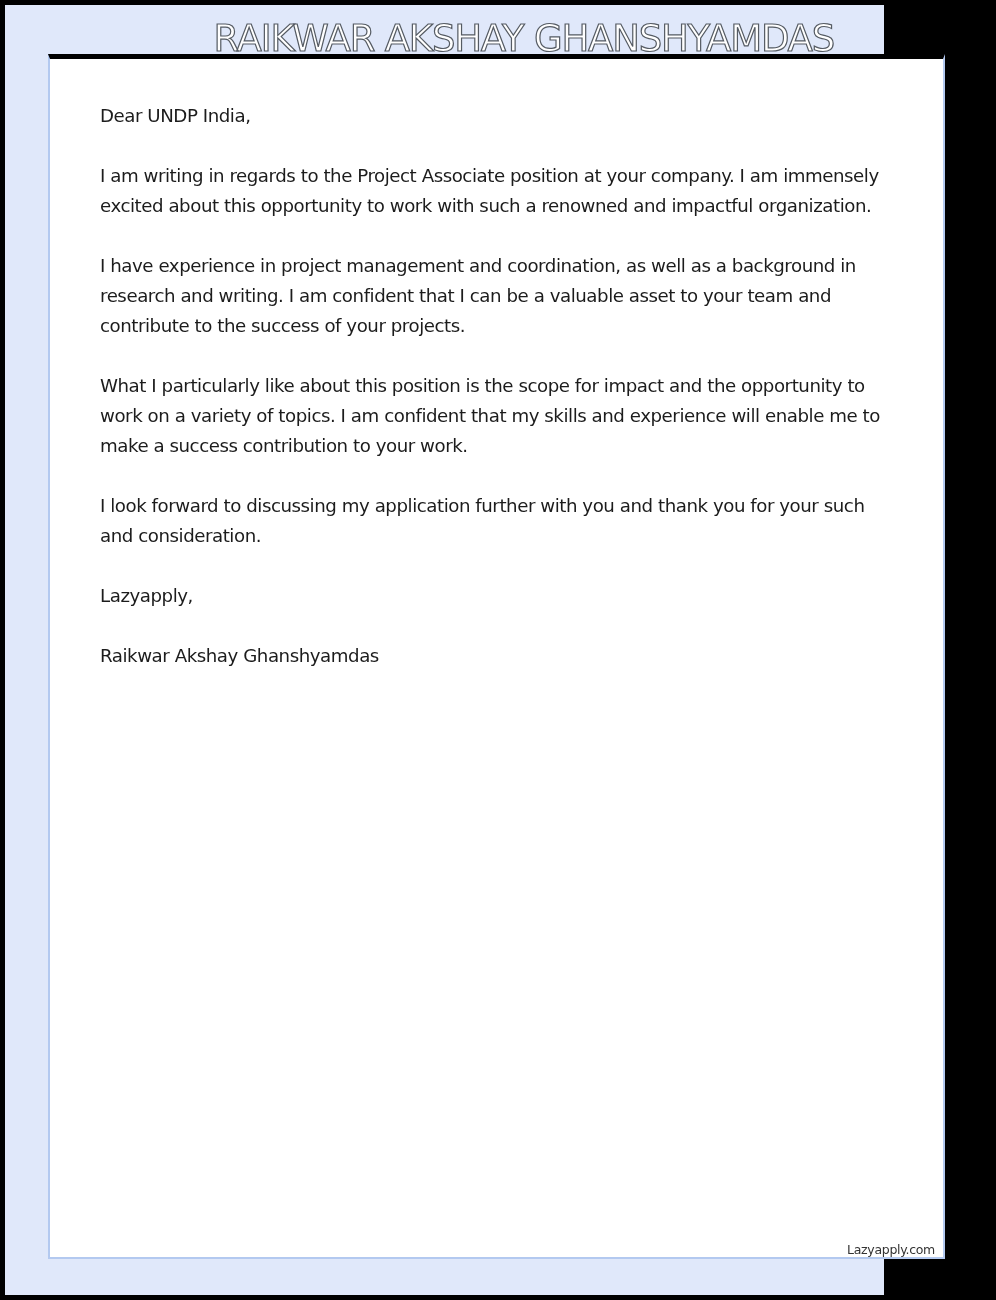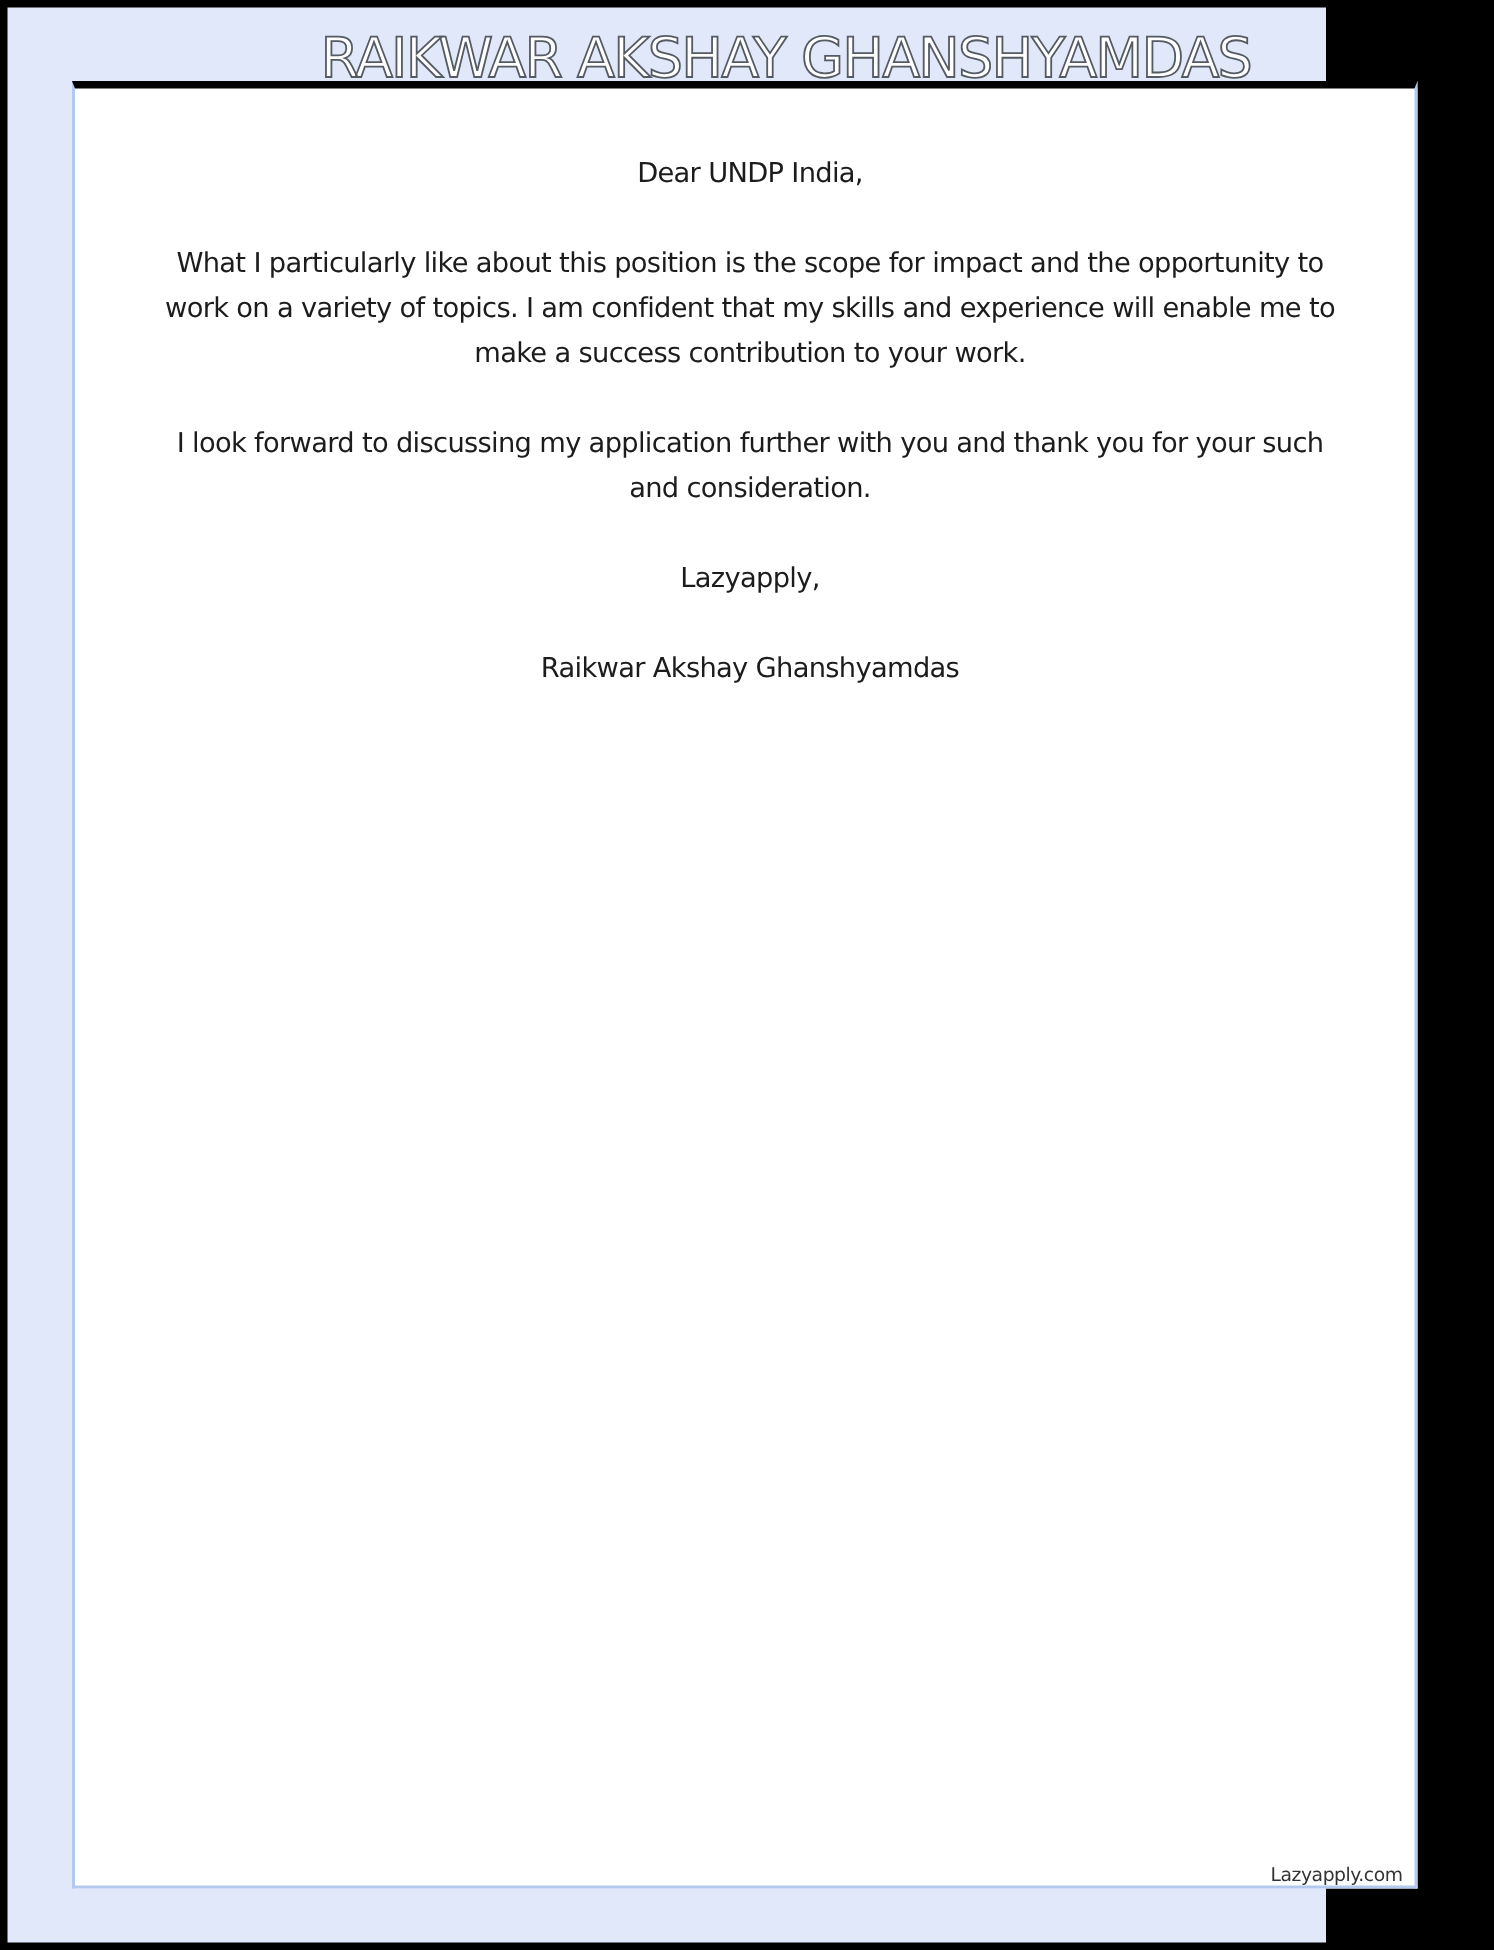--- a/index.html
+++ b/index.html
@@ -42,40 +42,42 @@
     }
     .letter {
       position: absolute;
       left: 50px; top: 42px;
       width: 800px;
       font-size: 18.2px;
       line-height: 30px;
       color: #1c1c1c;
       letter-spacing: -0.45px;
     }
-    .letter p { margin: 0 0 30px 0; text-align: center; }
+    .letter p { margin: 0 0 30px 0; }
     .letter p.name-sign { margin-bottom: 10px; }
     .date { color: #2b8be6; margin: 0; }
     .footer {
       position: absolute;
       right: 8px; bottom: 0px;
       font-size: 12.5px;
       color: #333;
       letter-spacing: -0.3px;
     }
   </style>
 </head>
 <body>
 
 <div class="frame">
   <h1 class="name-heading">RAIKWAR AKSHAY GHANSHYAMDAS</h1>
 
   <div class="page">
     <div class="letter">
       <p>Dear UNDP India,</p>
+      <p>I am writing in regards to the Project Associate position at your company. I am immensely excited about this opportunity to work with such a renowned and impactful organization.</p>
+      <p>I have experience in project management and coordination, as well as a background in research and writing. I am confident that I can be a valuable asset to your team and contribute to the success of your projects.</p>
       <p>What I particularly like about this position is the scope for impact and the opportunity to work on a variety of topics. I am confident that my skills and experience will enable me to make a success contribution to your work.</p>
       <p>I look forward to discussing my application further with you and thank you for your such and consideration.</p>
       <p>Lazyapply,</p>
       <p class="name-sign">Raikwar Akshay Ghanshyamdas</p>
     </div>
     <div class="footer">Lazyapply.com</div>
   </div>
 </div>
 
 </body></html>

